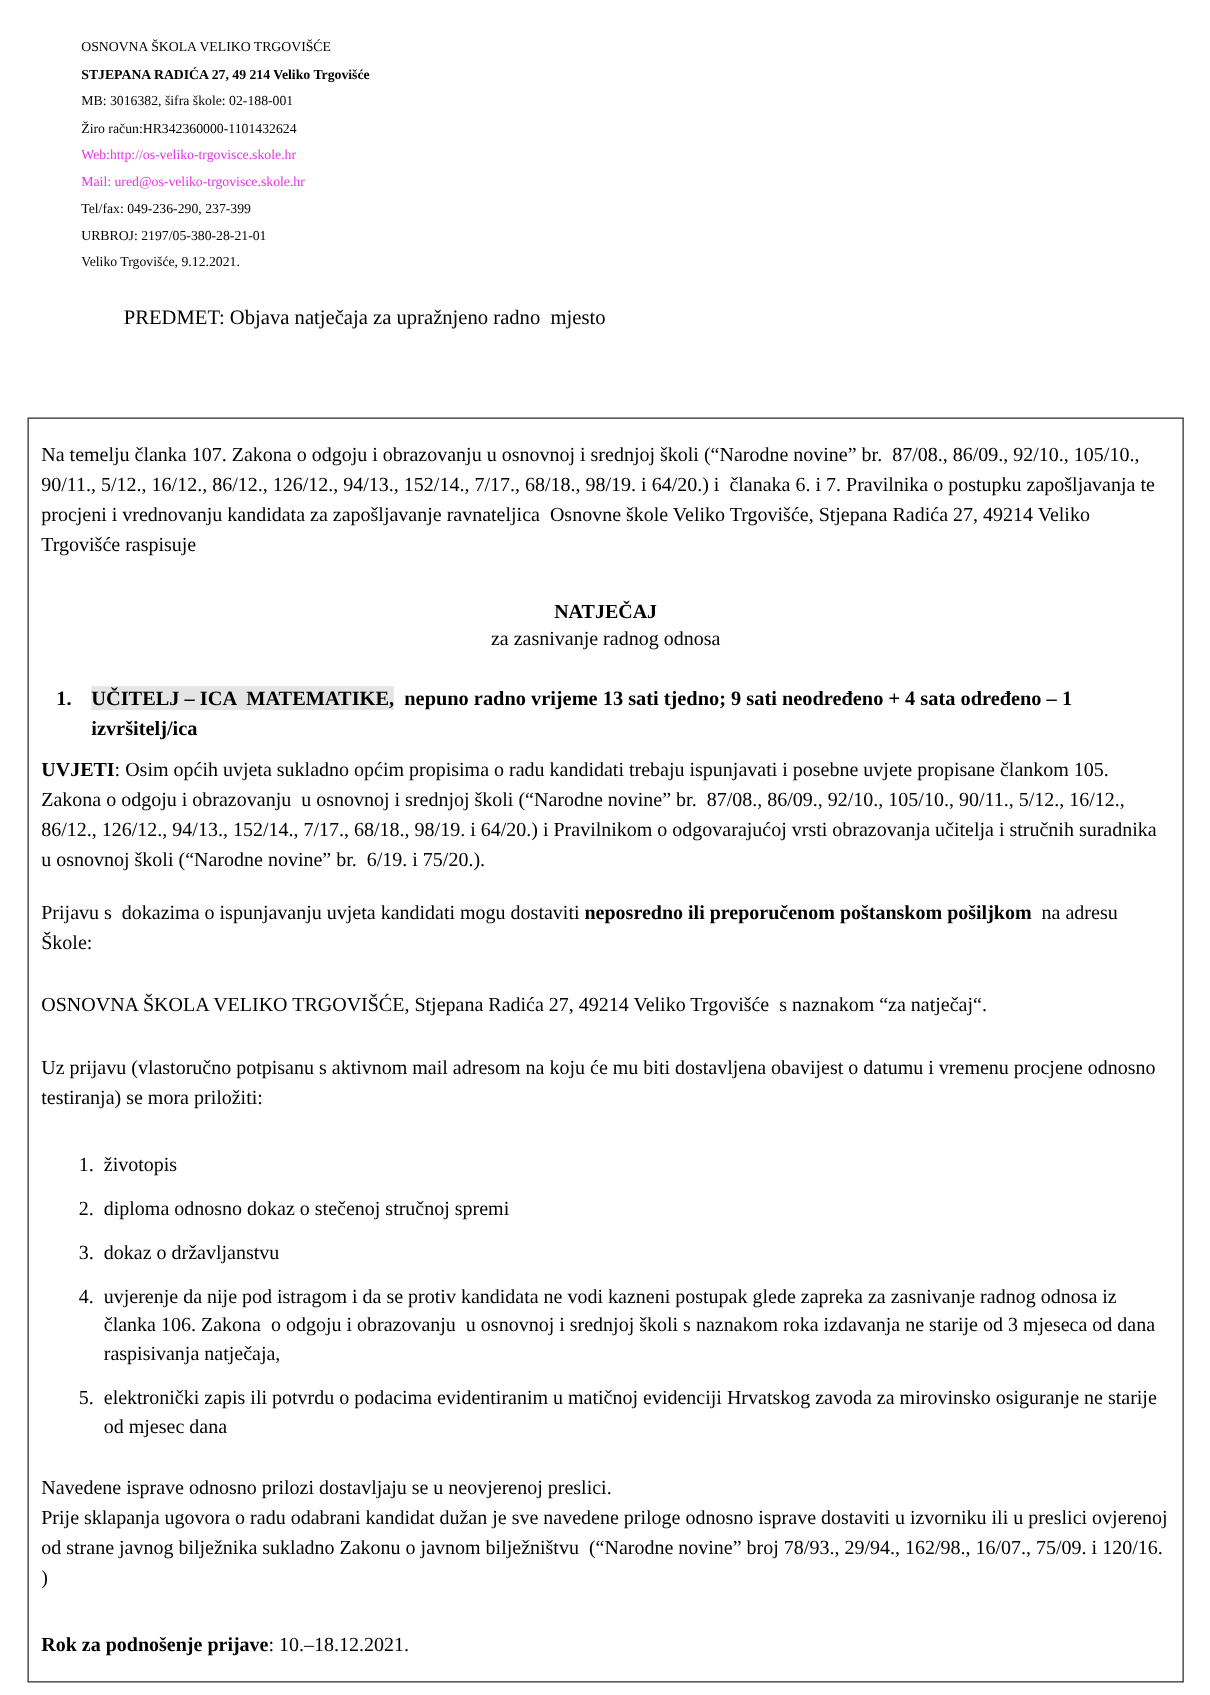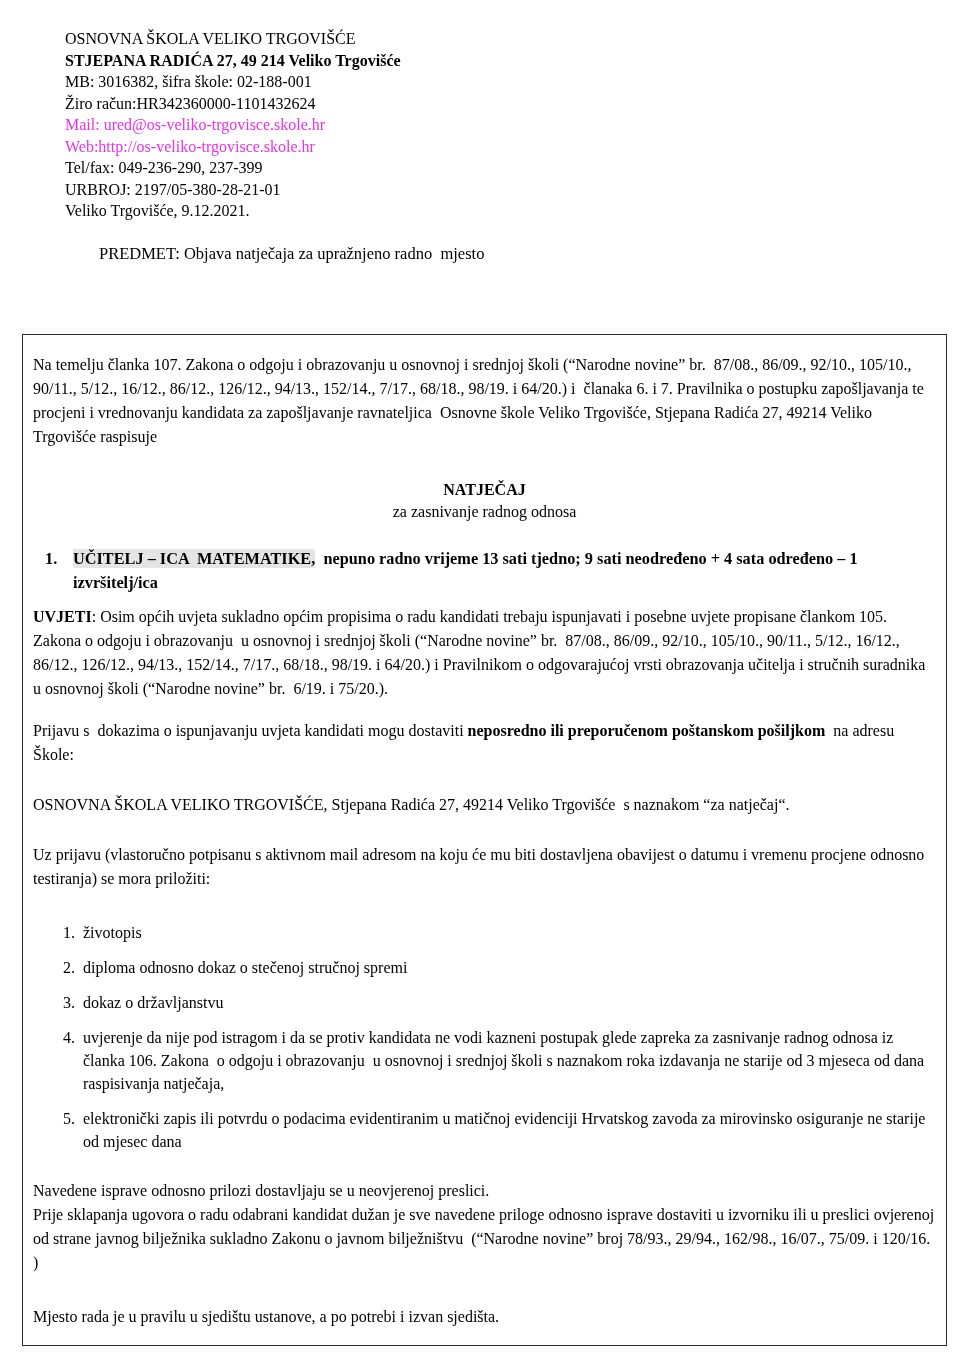--- a/index.html
+++ b/index.html
@@ -7,21 +7,21 @@
     width:968px;height:1356px;
     font-family:"Liberation Serif","DejaVu Serif",serif;
     color:#000;
     position:relative;
     overflow:hidden;
   }
   .pre{white-space:pre-wrap;}
   
   .letterhead{
     padding:28px 14px 0 65px;
-    font-size:16px;
+    font-size:11px;
     line-height:21.5px;
   }
   .letterhead .line{white-space:pre-wrap;}
   .bold{font-weight:bold;}
   .magenta{color:#E832E8;}
   
   .subject{
     margin:22px 0 0 99px;
     font-size:16.5px;
     font-weight:normal;
@@ -72,22 +72,22 @@
   .gap-lg{margin-bottom:30px !important;}
 </style>
 </head>
 <body>
 
 <div class="letterhead">
   <div class="line">OSNOVNA ŠKOLA VELIKO TRGOVIŠĆE</div>
   <div class="line bold">STJEPANA RADIĆA 27, 49 214 Veliko Trgovišće</div>
   <div class="line">MB: 3016382, šifra škole: 02-188-001</div>
   <div class="line">Žiro račun:HR342360000-1101432624</div>
+  <div class="line magenta">Web:http://os-veliko-trgovisce.skole.hr</div>
   <div class="line magenta">Mail: ured@os-veliko-trgovisce.skole.hr</div>
-  <div class="line magenta">Web:http://os-veliko-trgovisce.skole.hr</div>
   <div class="line">Tel/fax: 049-236-290, 237-399</div>
   <div class="line">URBROJ: 2197/05-380-28-21-01</div>
   <div class="line">Veliko Trgovišće, 9.12.2021.</div>
 </div>
 
 <div class="subject">PREDMET: Objava natječaja za upražnjeno radno  mjesto</div>
 
 <div class="notice-box">
 
   <p class="gap-lg">Na temelju članka 107. Zakona o odgoju i obrazovanju u osnovnoj i srednjoj školi (“Narodne novine” br.  87/08., 86/09., 92/10., 105/10., 90/11., 5/12., 16/12., 86/12., 126/12., 94/13., 152/14., 7/17., 68/18., 98/19. i 64/20.) i  članaka 6. i 7. Pravilnika o postupku zapošljavanja te procjeni i vrednovanju kandidata za zapošljavanje ravnateljica  Osnovne škole Veliko Trgovišće, Stjepana Radića 27, 49214 Veliko Trgovišće raspisuje</p>
@@ -112,18 +112,19 @@
     <li>životopis</li>
     <li>diploma odnosno dokaz o stečenoj stručnoj spremi</li>
     <li>dokaz o državljanstvu</li>
     <li>uvjerenje da nije pod istragom i da se protiv kandidata ne vodi kazneni postupak glede zapreka za zasnivanje radnog odnosa iz članka 106. Zakona  o odgoju i obrazovanju  u osnovnoj i srednjoj školi s naznakom roka izdavanja ne starije od 3 mjeseca od dana raspisivanja natječaja,</li>
     <li>elektronički zapis ili potvrdu o podacima evidentiranim u matičnoj evidenciji Hrvatskog zavoda za mirovinsko osiguranje ne starije od mjesec dana</li>
   </ol>
 
   <p class="tight">Navedene isprave odnosno prilozi dostavljaju se u neovjerenoj preslici.</p>
   <p class="gap-lg">Prije sklapanja ugovora o radu odabrani kandidat dužan je sve navedene priloge odnosno isprave dostaviti u izvorniku ili u preslici ovjerenoj od strane javnog bilježnika sukladno Zakonu o javnom bilježništvu  (“Narodne novine” broj 78/93., 29/94., 162/98., 16/07., 75/09. i 120/16. )</p>
 
+  <p class="gap-lg"><span class="bold">Rok za podnošenje prijave</span><span class="pre">: 10.–18.12.2021.</span></p>
 
   <p class="gap-lg">Mjesto rada je u pravilu u sjedištu ustanove, a po potrebi i izvan sjedišta.</p>
 
   <p class="gap-lg">Na oglašeno radno  mjesto mogu se javiti muške i ženske osobe sukladno Zakonu o ravnopravnosti spolova (“Narodne novine” br. 82/08. i 69/17.).</p>
 
 </div>
 
 </body></html>

